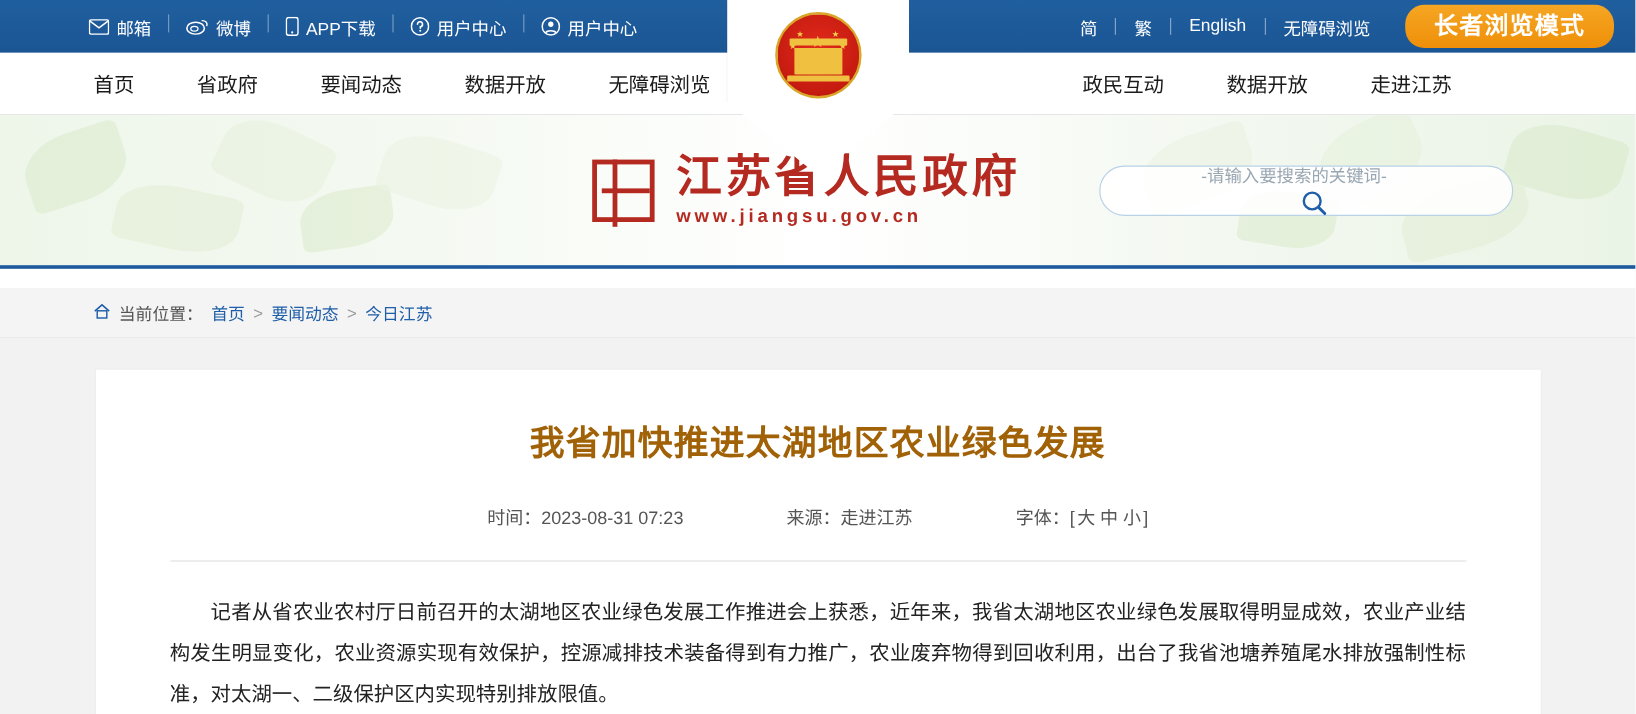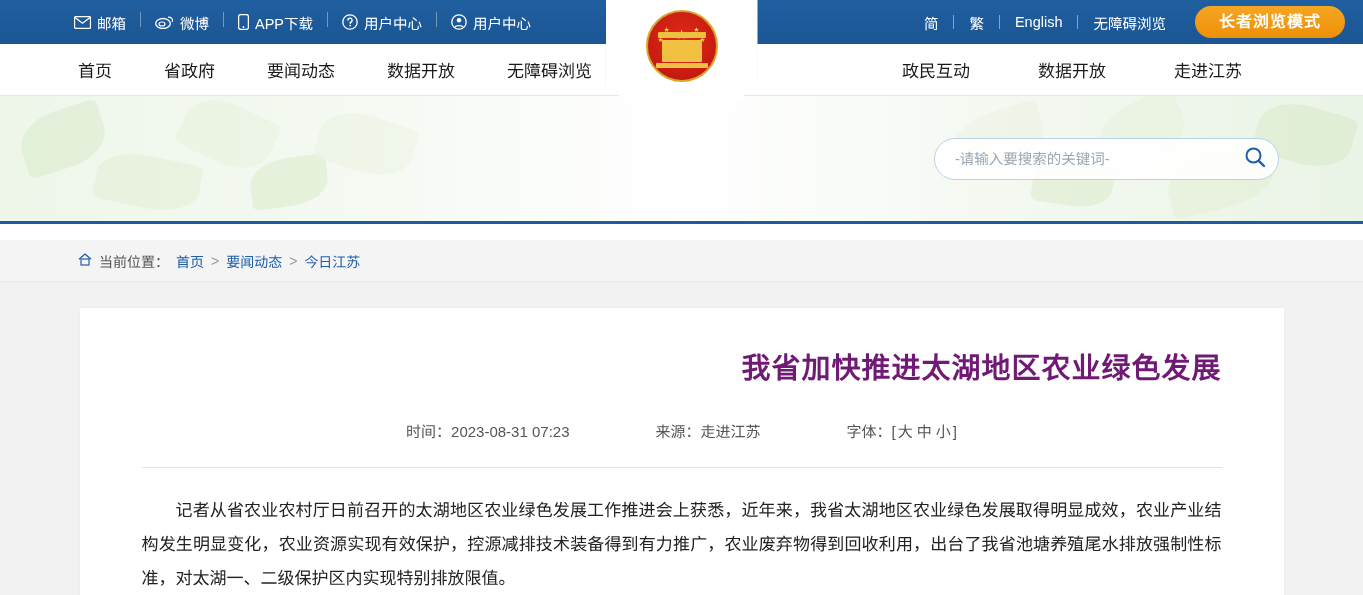--- a/index.html
+++ b/index.html
@@ -36,41 +36,41 @@
     display: flex; align-items: center; gap: 0;
   }
   .tr-item {
     font-size: 14.5px; color: #ffffff; padding: 0 15px; white-space: nowrap;
   }
   .tr-sep { width: 1px; height: 14px; background: rgba(255,255,255,.45); }
   .elder-btn {
     margin-left: 14px;
     background: linear-gradient(180deg,#f5a623 0%, #ef8f08 100%);
     color: #ffffff;
-    font-size: 16px;
+    font-size: 20px;
     font-weight: bold;
     border-radius: 16px;
     padding: 8px 24px;
     line-height: 1;
     border: none;
     letter-spacing: 1px;
   }
 
   
   .nav {
     height: 52px;
     background: #ffffff;
     border-bottom: 1px solid #e6e6e6;
     display: flex;
     align-items: center;
     position: relative;
   }
   .nav-group { display: flex; align-items: center; }
   .nav-left { padding-left: 52px; }
-  .nav-right { padding-left: 88px; gap: 16px; }
+  .nav-right { padding-left: 88px; }
   .nav-item {
     font-size: 17px;
     color: #1a1a1a;
     padding: 0 26px;
     white-space: nowrap;
   }
   .nav-spacer { flex: 0 0 170px; }
 
   
   .emblem-wrap {
@@ -164,27 +164,28 @@
   .logo-title {
     font-size: 38px; font-weight: bold; color: #b42a21; letter-spacing: 3px;
     line-height: 1;
     font-family: "DejaVu Sans", "Liberation Sans", sans-serif;
   }
   .logo-url {
     font-size: 15.5px; color: #b42a21; letter-spacing: 3.2px; font-weight: bold;
   }
   .search-box {
     position: absolute;
-    right: 84px;
+    right: 102px;
     width: 345px; height: 42px;
     background: rgba(255,255,255,.9);
     border: 1px solid #b9d2e8;
     border-radius: 21px;
     display: flex; align-items: center;
     padding: 0 6px 0 18px;
+    flex-direction: column;
   }
   .search-box input {
     flex: 1; border: none; outline: none; background: transparent;
     font-size: 14.5px; color: #333;
     font-family: "Liberation Sans", sans-serif;
   }
   .search-box input::placeholder { color: #9aa7b3; }
   .search-btn {
     width: 34px; height: 34px; border-radius: 50%;
     display: flex; align-items: center; justify-content: center;
@@ -214,28 +215,28 @@
     justify-content: center;
     padding-top: 26px;
   }
   .article {
     width: 1204px;
     background: #ffffff;
     padding: 44px 62px 0 62px;
     box-shadow: 0 0 2px rgba(0,0,0,.05);
   }
   .art-title {
-    text-align: right;
+    text-align: center;
     font-size: 29px;
-    color: #701a75;
+    color: #a16207;
     font-weight: bold;
     letter-spacing: 1px;
     line-height: 1.3;
     margin: 0 0 30px 0;
-    font-family: Liberation Mono, monospace;
+    font-family: Liberation Serif, serif;
   }
   .art-meta {
     display: flex; justify-content: center; align-items: center;
     gap: 86px;
     font-size: 15px; color: #555;
     padding-bottom: 26px;
     border-bottom: 1px solid #e2e2e2;
   }
   .font-sizes { color: #555; }
   .font-sizes .fs { color: #555; padding: 0 2px; }
@@ -364,20 +365,27 @@
     <div class="leaf" style="left:318px; top:20px; width:96px;  height:56px; transform:rotate(18deg); background:#e5f0d8;"></div>
   </div>
   <div class="banner-leaves-r">
     <div class="leaf" style="right:10px;  top:10px; width:96px;  height:58px; transform:rotate(16deg);"></div>
     <div class="leaf" style="right:88px;  top:58px; width:108px; height:54px; transform:rotate(-14deg); background:#dbe9c6;"></div>
     <div class="leaf" style="right:176px; top:6px;  width:90px;  height:62px; transform:rotate(-26deg); background:#e2eed2;"></div>
     <div class="leaf" style="right:250px; top:64px; width:80px;  height:46px; transform:rotate(9deg);"></div>
     <div class="leaf" style="right:318px; top:16px; width:94px;  height:56px; transform:rotate(-18deg); background:#e5f0d8;"></div>
   </div>
 
+  <div class="logo-block" style="left:672px;">
+    <div class="logo-mark"></div>
+    <div class="logo-text">
+      <div class="logo-title">江苏省人民政府</div>
+      <div class="logo-url">www.jiangsu.gov.cn</div>
+    </div>
+  </div>
 
   <div class="search-box">
     <input type="text" placeholder="-请输入要搜索的关键词-" style="">
     <button class="search-btn">
       <span>
         <svg width="22" height="22" viewBox="0 0 22 22">
             <circle cx="9.5" cy="9.5" r="7" fill="none" stroke="#1f5ea8" stroke-width="2"></circle>
             <path d="M14.8 14.8 L20 20" stroke="#1f5ea8" stroke-width="2.4" stroke-linecap="round"></path>
           </svg>
       </span>

